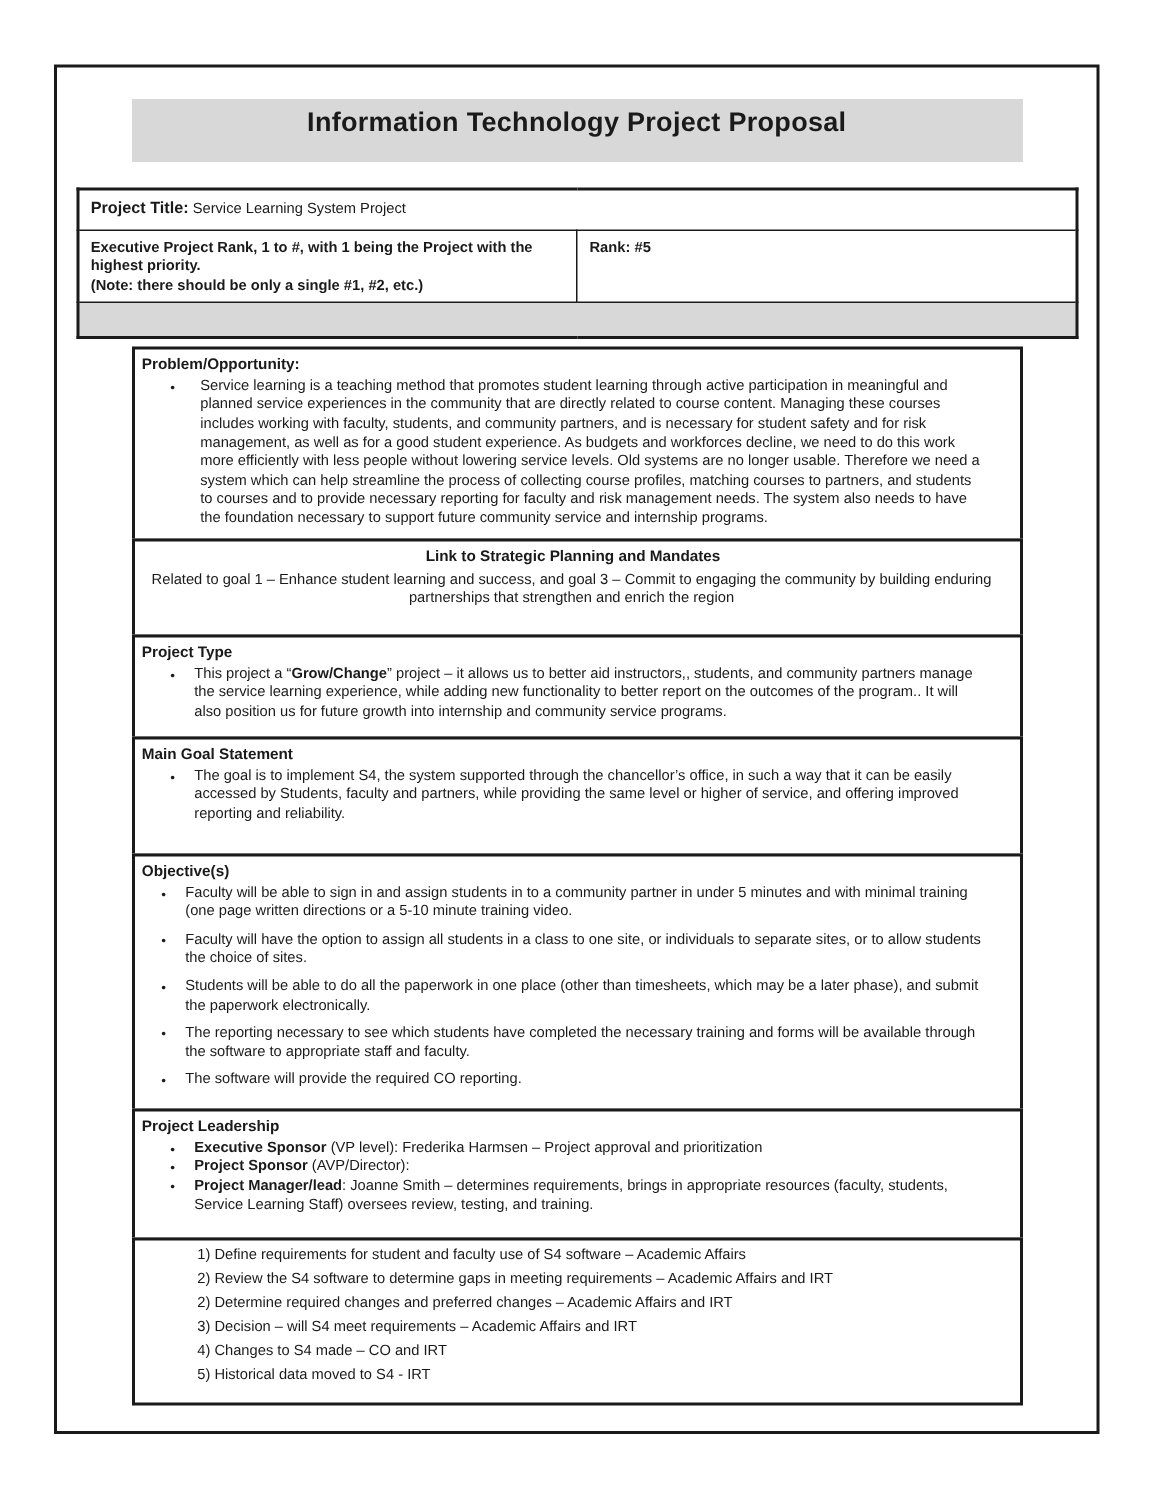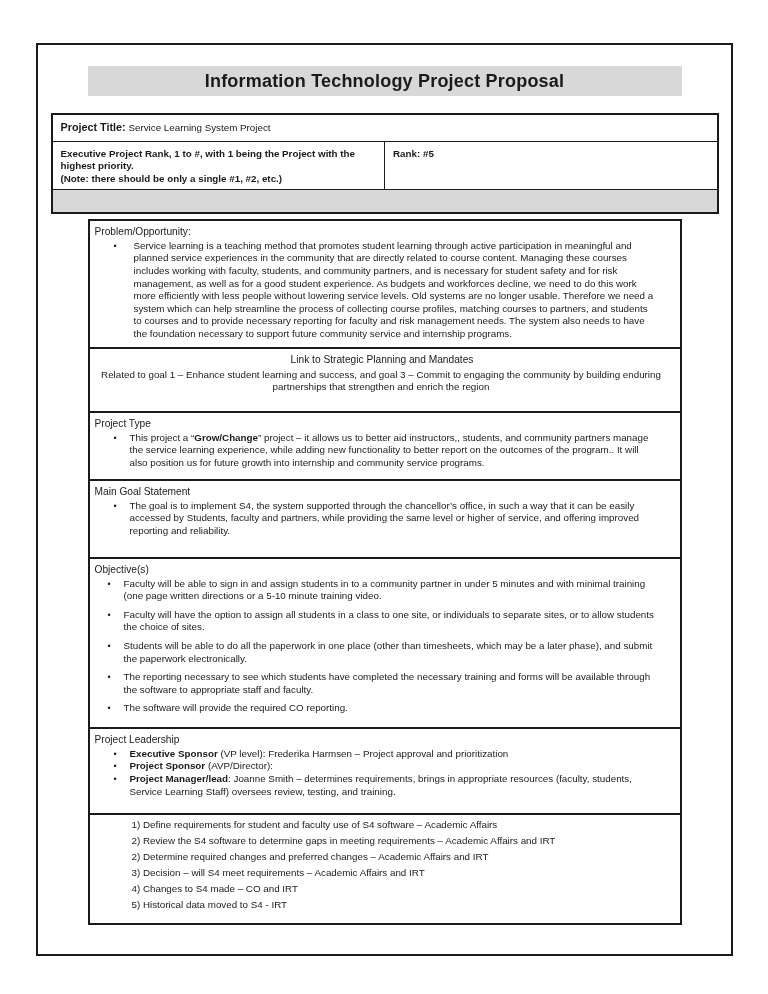--- a/index.html
+++ b/index.html
@@ -5,21 +5,21 @@
   html,body{margin:0;padding:0;}
   body{
     width:768px;height:994px;background:#ffffff;position:relative;
     font-family:"Liberation Sans","DejaVu Sans",sans-serif;color:#1a1a1a;
   }
   .page{
     position:absolute;left:36px;top:43px;width:697px;height:913px;
     border:2px solid #1a1a1a;background:#ffffff;box-sizing:border-box;overflow:hidden;
   }
   .title-bar{
-    margin:21px auto 0;width:594px;height:30px;line-height:30px;
+    margin:21px auto 0;width:594px;height:42px;line-height:30px;
     text-align:center;font-size:18px;font-weight:bold;letter-spacing:.2px;
     background:#d8d8d8;box-sizing:border-box;
   }
   .head-table{
     margin:17px auto 0;width:668px;border-collapse:collapse;table-layout:fixed;
   }
   .head-table td{
     border:1px solid #1a1a1a;vertical-align:top;padding:6px 8px 4px 8px;
     font-size:9.8px;line-height:12.6px;box-sizing:border-box;
   }
@@ -34,21 +34,21 @@
   .b{font-weight:bold;}
   .i{}
   .sm{font-size:9.8px;}
   .sections{width:594px;margin:5px auto 0;}
   .section{
     border:2px solid #1a1a1a;margin-top:-2px;background:#fff;
     padding:4px 10px 6px 5px;box-sizing:border-box;
     font-size:9.8px;line-height:12.6px;
   }
   .section:first-child{margin-top:0;}
-  .sec-heading{font-weight:normal;font-size:10.2px;line-height:13px;margin-bottom:2px;}
+  .sec-heading{font-weight:bold;font-size:10.2px;line-height:13px;margin-bottom:2px;}
   .item{margin:0;}
   .item-bullet{display:flex;}
   .item-bullet .marker{flex:none;width:16px;padding-left:19px;font-size:9px;}
   .item-bullet .item-text{flex:1;padding-right:14px;}
   .item-para{padding:1px 4px 0 2px;}
   .item-num{padding-left:37px;margin-bottom:3.5px;}
   .sec-objectives .item-bullet{margin-bottom:6px;}
   .sec-objectives .item-bullet .marker{padding-left:13px;}
   .sec-problem-opportunity .item-bullet .marker{padding-left:19px;width:20px;}
   .sec-link-strategic{min-height:66px;text-align:center;}

